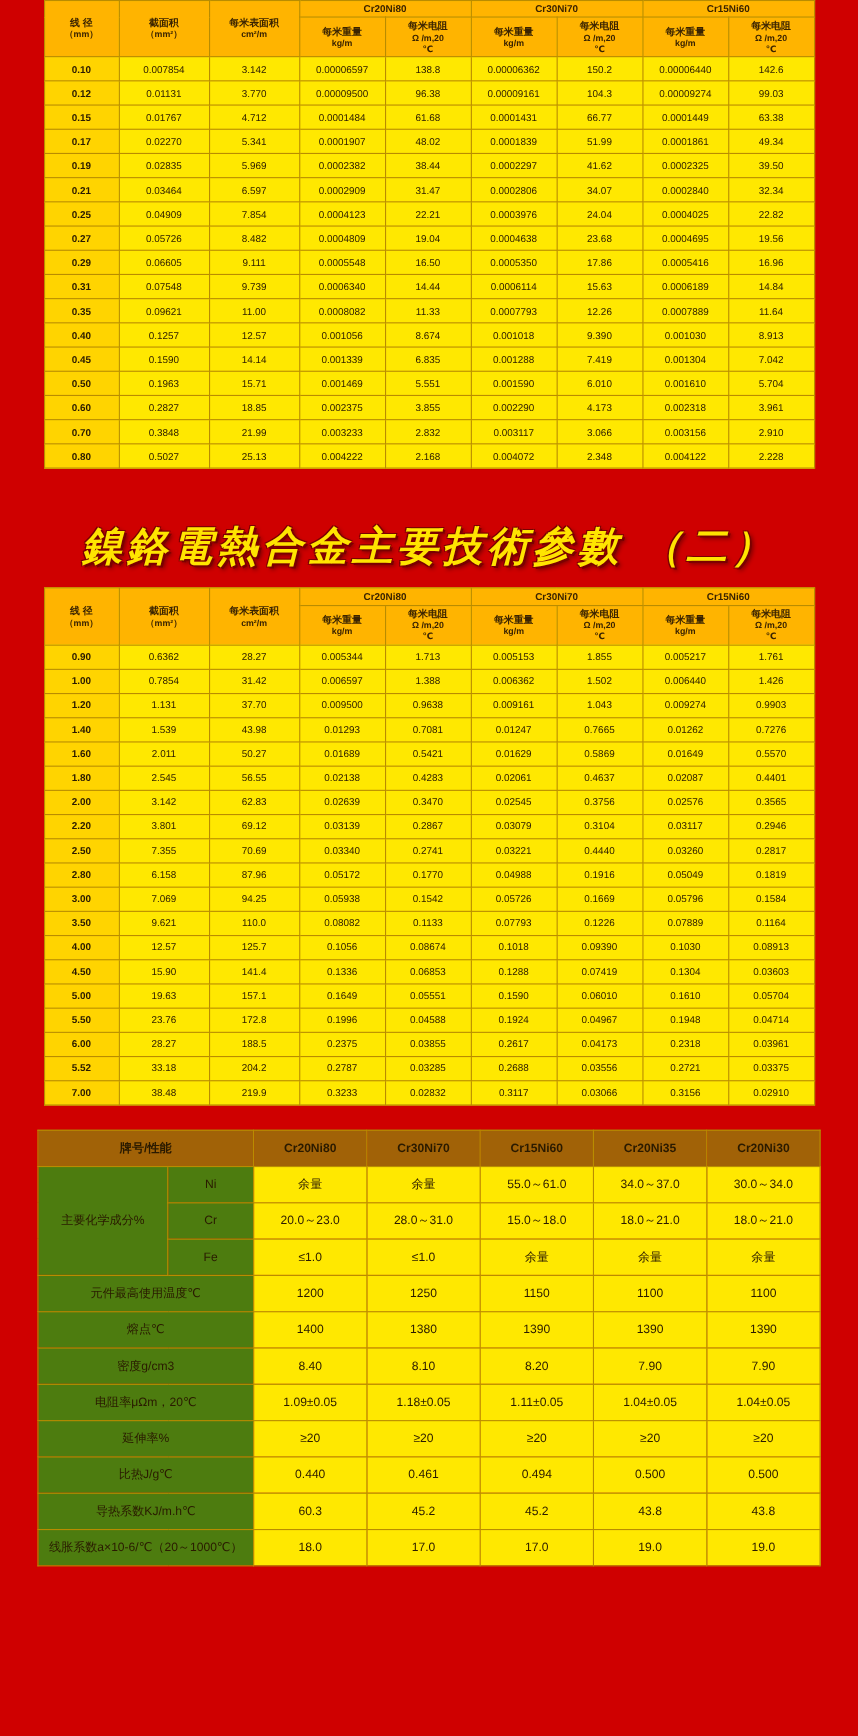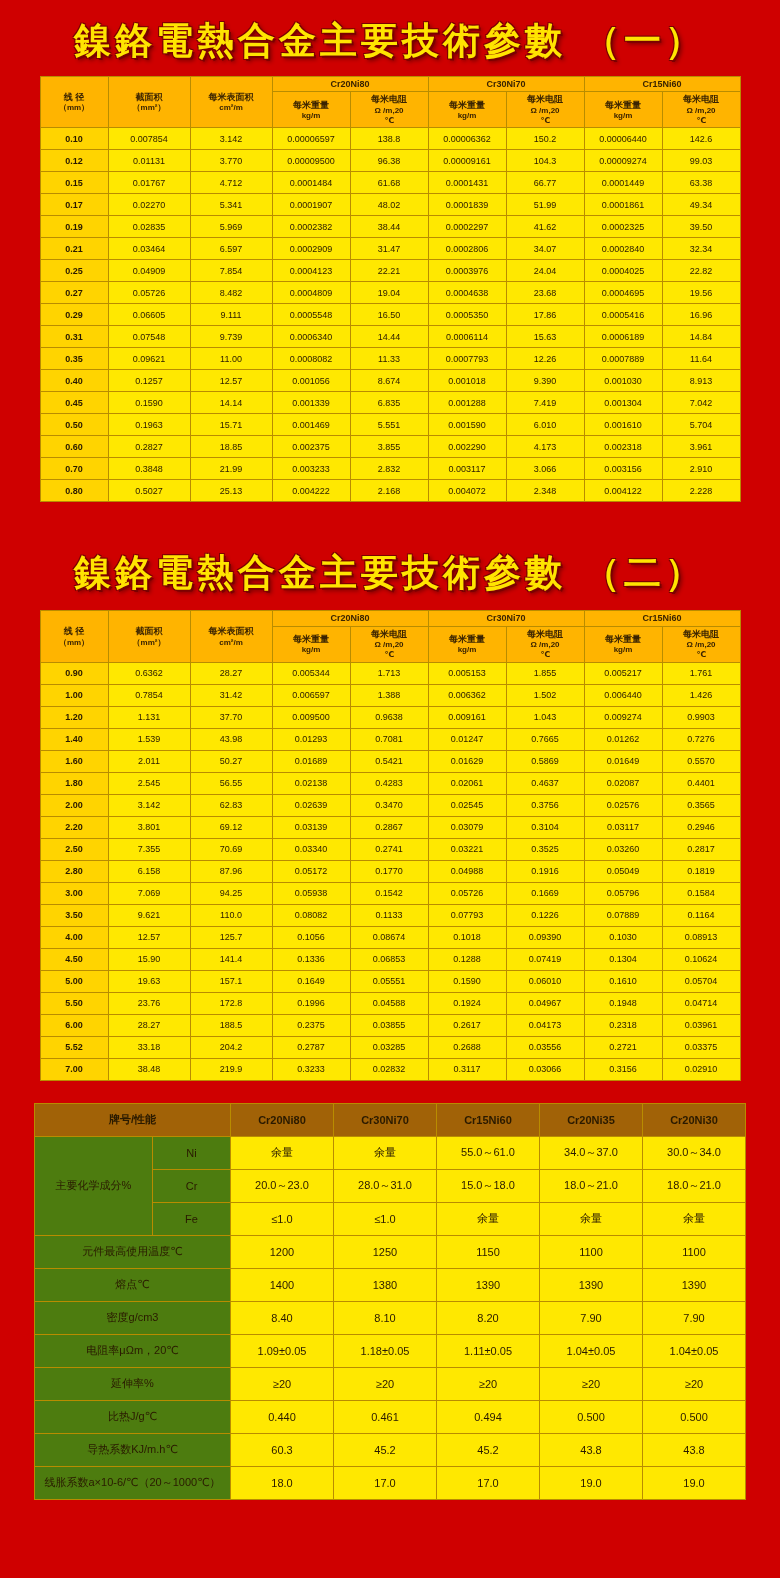--- a/index.html
+++ b/index.html
@@ -19,21 +19,21 @@
     color:#ffe400;
     letter-spacing:4px;
     text-shadow:
       2px 2px 0 #7a0000,
       -1px -1px 0 #7a0000,
       1px -1px 0 #7a0000,
       -1px 1px 0 #7a0000,
       3px 3px 4px rgba(0,0,0,.45);
   }
   .title-1{font-size:37px;padding:16px 0 10px;}
-  .title-2{font-size:37px;padding:24px 0 12px;}
+  .title-2{font-size:37px;padding:24px 0 12px;font-style:italic;}
   .title-3{font-size:37px;padding:26px 0 14px;}
 
   
   table{border-collapse:collapse;}
   .tbl{
     margin:0 auto;
     background:#ffe800;
     border:1px solid #9a6b00;
     font-size:9px;
     table-layout:fixed;
@@ -99,21 +99,20 @@
   .phys col.p4{width:103px;}
   .phys col.p5{width:103px;}
   .phys col.p6{width:103px;}
   .spacer-md{height:22px;}
 </style>
 </head>
 <body>
 
 <div class="page">
 
-  <div class="title title-1">鎳鉻電熱合金主要技術參數 （一）</div>
 
   <table class="tbl wire">
     <colgroup>
       <col class="c0">
         <col class="c1">
         <col class="c2">
         <col class="c3">
         <col class="c4">
       <col class="c5">
         <col class="c6">
@@ -512,21 +511,21 @@
           <td>0.03117</td>
           <td>0.2946</td>
         </tr>
         <tr>
           <td class="firstcol">2.50</td>
           <td>7.355</td>
           <td>70.69</td>
           <td>0.03340</td>
           <td>0.2741</td>
           <td>0.03221</td>
-          <td>0.3525</td>
+          <td>0.4440</td>
           <td>0.03260</td>
           <td>0.2817</td>
         </tr>
         <tr>
           <td class="firstcol">2.80</td>
           <td>6.158</td>
           <td>87.96</td>
           <td>0.05172</td>
           <td>0.1770</td>
           <td>0.04988</td>
@@ -569,21 +568,21 @@
         </tr>
         <tr>
           <td class="firstcol">4.50</td>
           <td>15.90</td>
           <td>141.4</td>
           <td>0.1336</td>
           <td>0.06853</td>
           <td>0.1288</td>
           <td>0.07419</td>
           <td>0.1304</td>
-          <td>0.10624</td>
+          <td>0.03603</td>
         </tr>
         <tr>
           <td class="firstcol">5.00</td>
           <td>19.63</td>
           <td>157.1</td>
           <td>0.1649</td>
           <td>0.05551</td>
           <td>0.1590</td>
           <td>0.06010</td>
           <td>0.1610</td>

